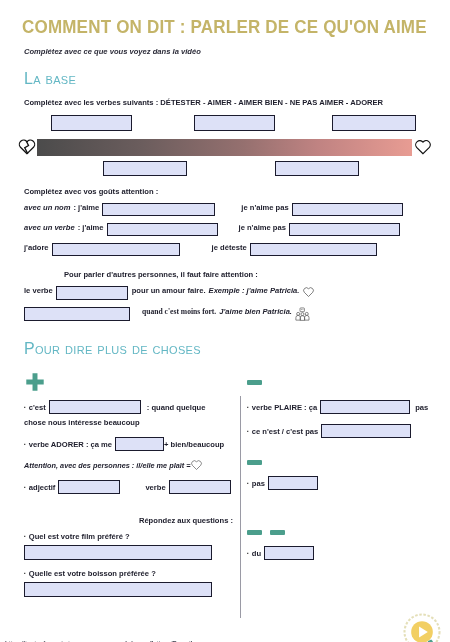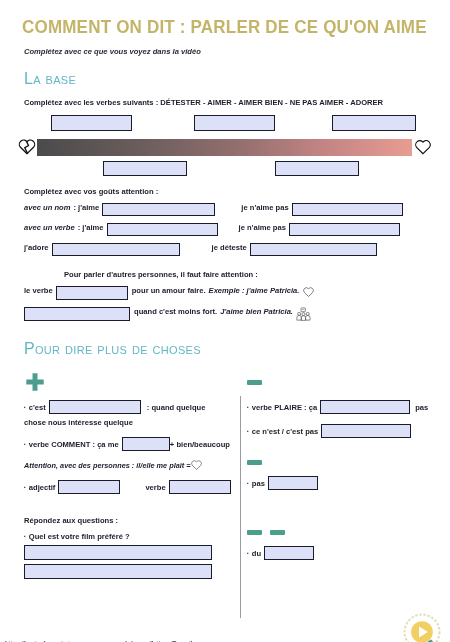--- a/index.html
+++ b/index.html
@@ -286,21 +286,21 @@
     <span class="blank" style="width:72px;height:14px;"></span>
     <span class="lbl" style="margin-left:4px;">pour un amour faire.</span>
     <em class="lbl">Exemple : j'aime Patricia.</em>
     <svg class="icon-small-heart" viewBox="0 0 24 24">
       <path d="M12 21 L3.5 12.5 A5 5 0 0 1 12 5.5 A5 5 0 0 1 20.5 12.5 Z" fill="none" stroke="#555" stroke-width="1.5"></path>
     </svg>
   </div>
 
   <div class="row">
     <span class="blank" style="width:106px;height:14px;"></span>
-    <span class="lbl" style="margin-left:4px;">quand c'est moins fort.</span>
+    <span class="lbl" style="margin-left:12px;font-family:Liberation Serif, serif;">quand c'est moins fort.</span>
     <em class="lbl">J'aime bien Patricia.</em>
     <svg class="icon-friends" viewBox="0 0 24 24">
       <rect x="8" y="1.5" width="7" height="6" rx="1" fill="none" stroke="#555" stroke-width="1.1"></rect>
       <circle cx="10.3" cy="4" r="0.7" fill="#555"></circle>
         <circle cx="12.7" cy="4" r="0.7" fill="#555"></circle>
       <circle cx="5" cy="11" r="2.4" fill="none" stroke="#555" stroke-width="1.1"></circle>
       <circle cx="18.8" cy="11" r="2.4" fill="none" stroke="#555" stroke-width="1.1"></circle>
       <circle cx="11.9" cy="11.4" r="2.4" fill="none" stroke="#555" stroke-width="1.1"></circle>
       <path d="M1.4 21v-4a3.6 3.6 0 0 1 7.2 0v4z" fill="none" stroke="#555" stroke-width="1.1"></path>
       <path d="M8.3 21.4v-4a3.6 3.6 0 0 1 7.2 0v4z" fill="none" stroke="#555" stroke-width="1.1"></path>
@@ -318,49 +318,52 @@
         <svg class="plus-icon" viewBox="0 0 24 24">
           <path d="M9.3 2.5h5.4v6.8h6.8v5.4h-6.8v6.8H9.3v-6.8H2.5V9.3h6.8z" fill="#4b9e8c"></path>
         </svg>
       </div>
 
       <div class="bullet-row" style="margin-top:6px;">
         <span class="bullet lbl">c'est</span>
         <span class="blank" style="width:92px;height:14px;"></span>
         <span class="lbl" style="margin-left:6px;">: quand  quelque</span>
       </div>
-      <div class="wrap-note">chose nous intéresse quelque</div>
+      <div class="wrap-note">chose nous intéresse beaucoup</div>
 
       <div class="bullet-row" style="margin-top:10px;">
-        <span class="bullet lbl">verbe COMMENT : ça me</span>
+        <span class="bullet lbl">verbe ADORER : ça me</span>
         <span class="blank" style="width:49px;height:14px;"></span>
         <span class="lbl">+ bien/beaucoup</span>
       </div>
 
       <div class="italic-note">
         <span>Attention, avec des personnes : il/elle me plaît =</span>
         <svg class="icon-small-heart" viewBox="0 0 24 24">
           <path d="M12 21 L3.5 12.5 A5 5 0 0 1 12 5.5 A5 5 0 0 1 20.5 12.5 Z" fill="none" stroke="#666" stroke-width="1.5"></path>
         </svg>
       </div>
 
       <div class="bullet-row" style="margin-top:9px;">
         <span class="bullet lbl">adjectif</span>
         <span class="blank" style="width:62px;height:14px;"></span>
         <span class="lbl" style="margin-left:25px;">verbe</span>
         <span class="blank" style="width:62px;height:14px;"></span>
       </div>
 
-      <div class="q-label" style="margin-top:22px;">Répondez aux questions :</div>
+      <div class="q-label" style="margin-top:22px;text-align:right;">Répondez aux questions :</div>
 
       <div class="bullet-row" style="margin-top:7px;">
         <span class="bullet">Quel est votre film préféré ?</span>
       </div>
       <span class="blank q-box"></span>
 
+      <div class="bullet-row" style="margin-top:9px;">
+        <span class="bullet">Quelle est votre boisson préférée ?</span>
+      </div>
       <span class="blank q-box"></span>
     </div>
 
     <div class="col-right">
       <div class="sign-row">
         <span class="minus-icon"></span>
       </div>
 
       <div class="bullet-row" style="margin-top:6px;">
         <span class="bullet lbl">verbe PLAIRE : ça</span>

